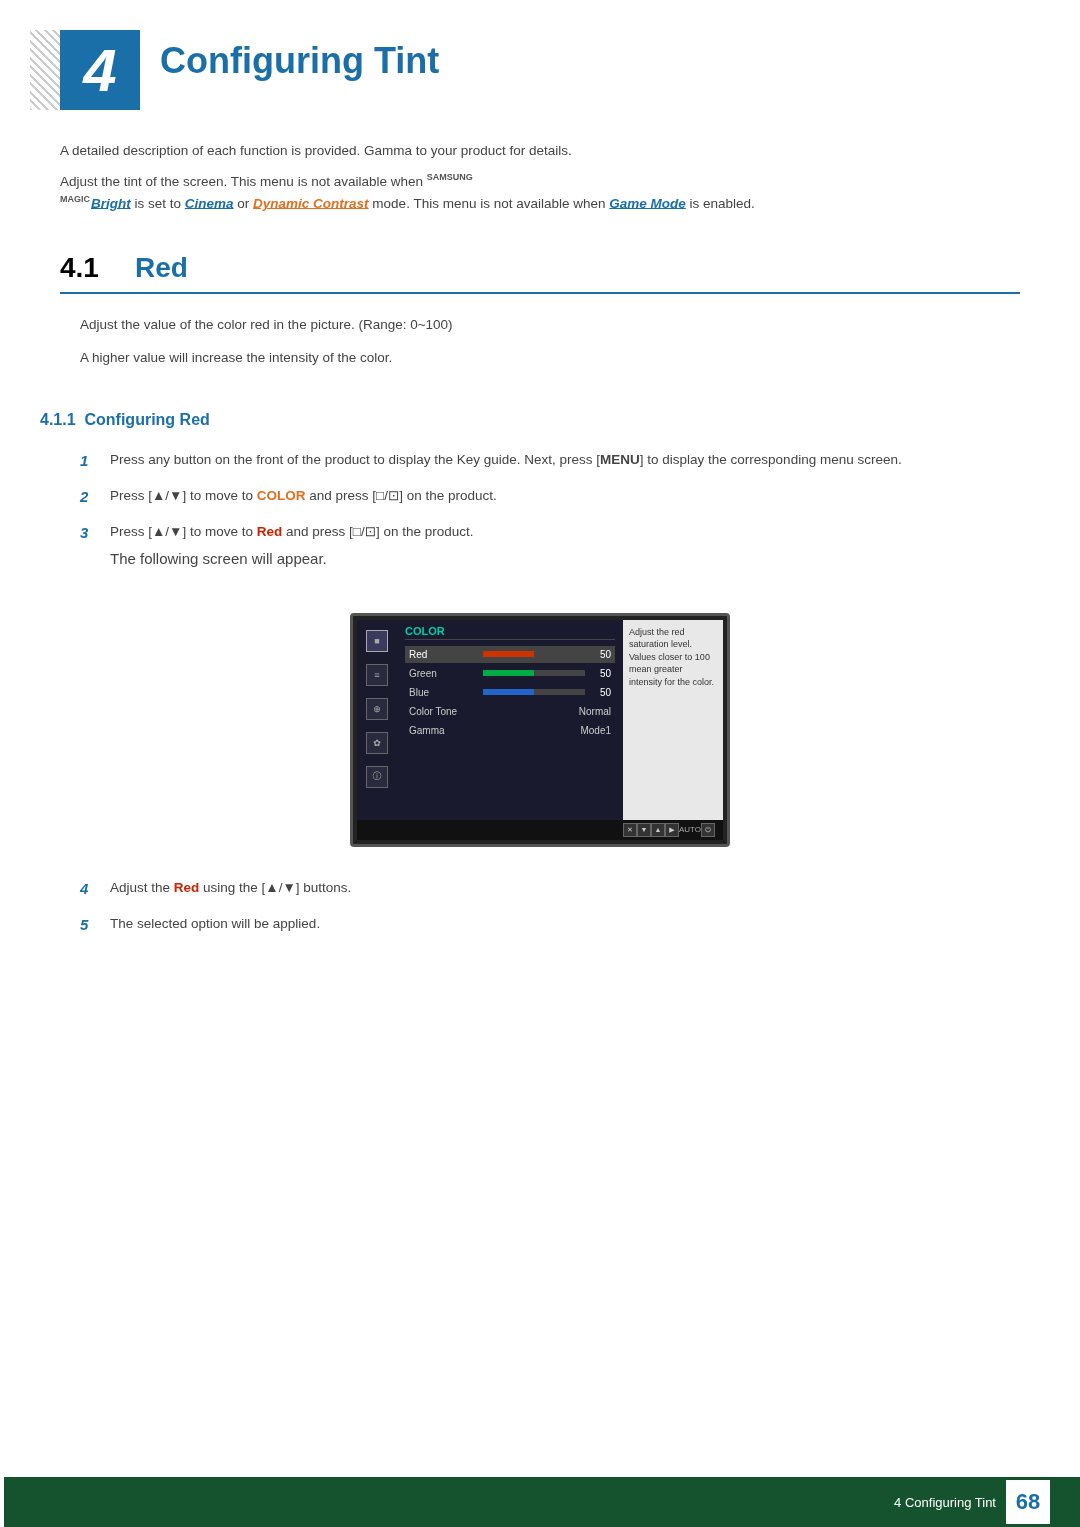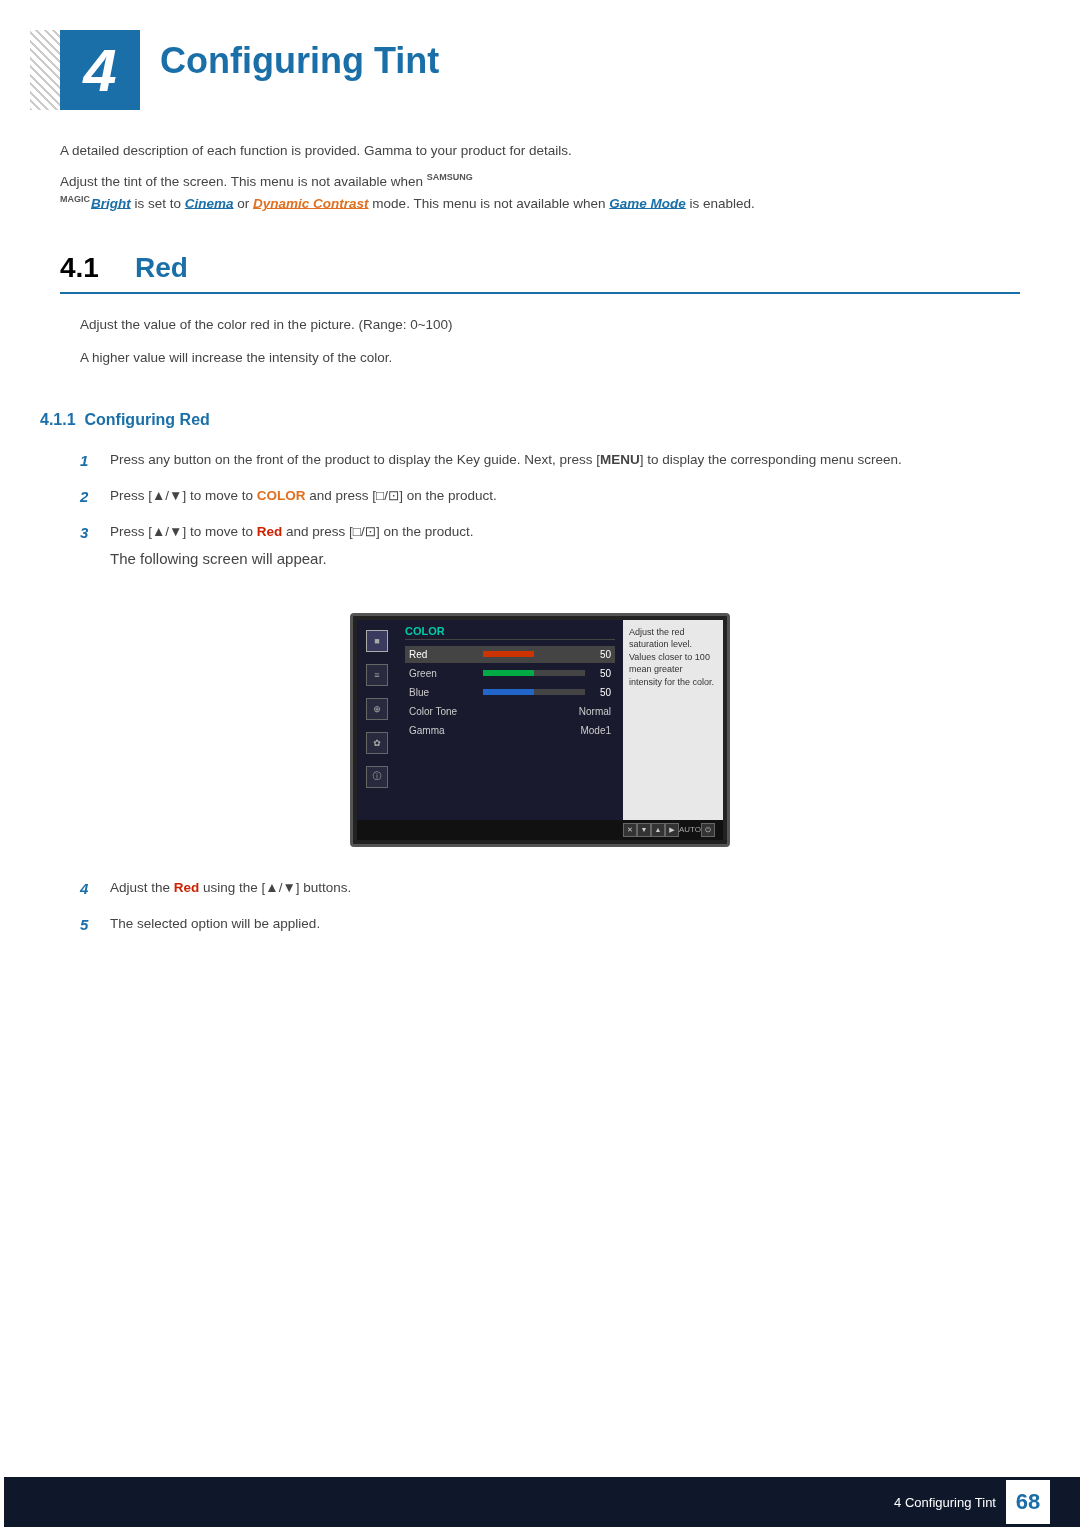--- a/index.html
+++ b/index.html
@@ -337,21 +337,21 @@
       color: #aaa;
     }
 
     
     .page-footer {
       position: absolute;
       bottom: 0;
       left: 4px;
       right: 0;
       height: 50px;
-      background: #0f172a;
+      background: #14532d;
       display: flex;
       align-items: center;
       justify-content: flex-end;
       padding: 12px 30px;
     }
 
     .footer-text {
       color: #fff;
       font-size: 13px;
     }

